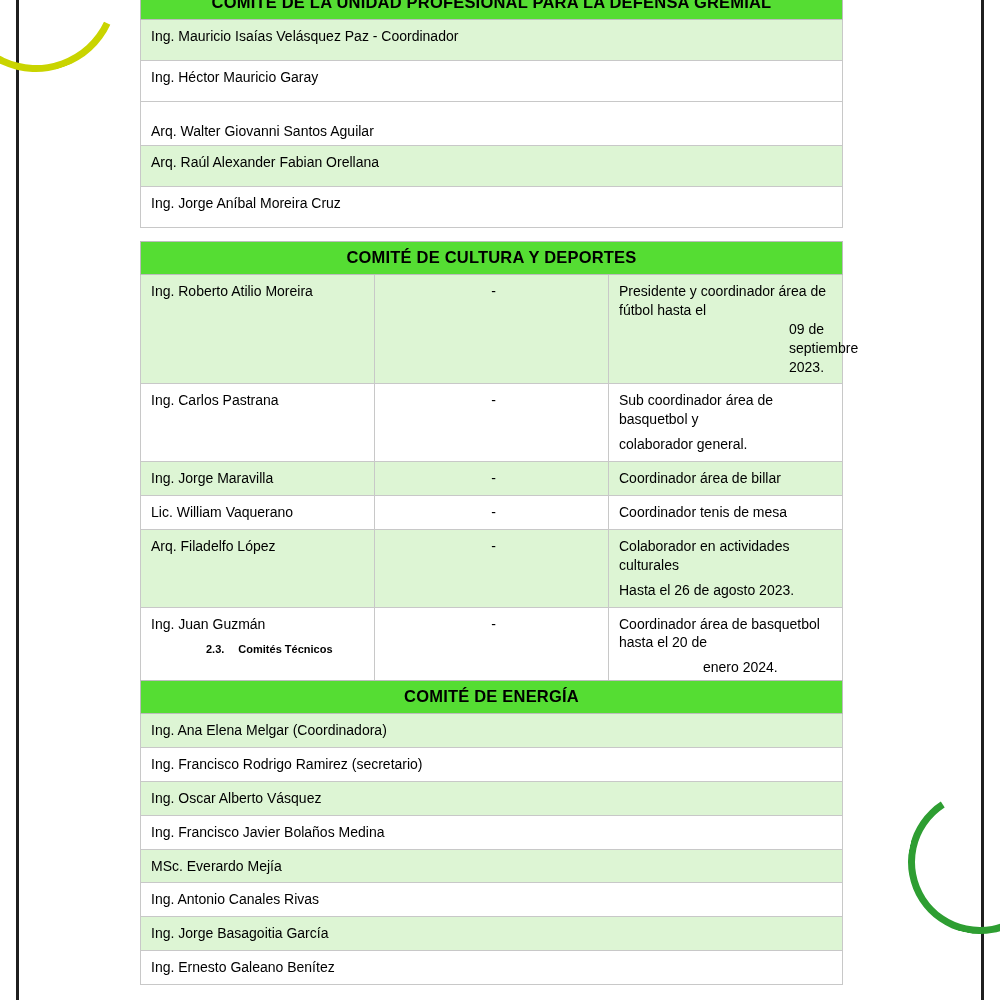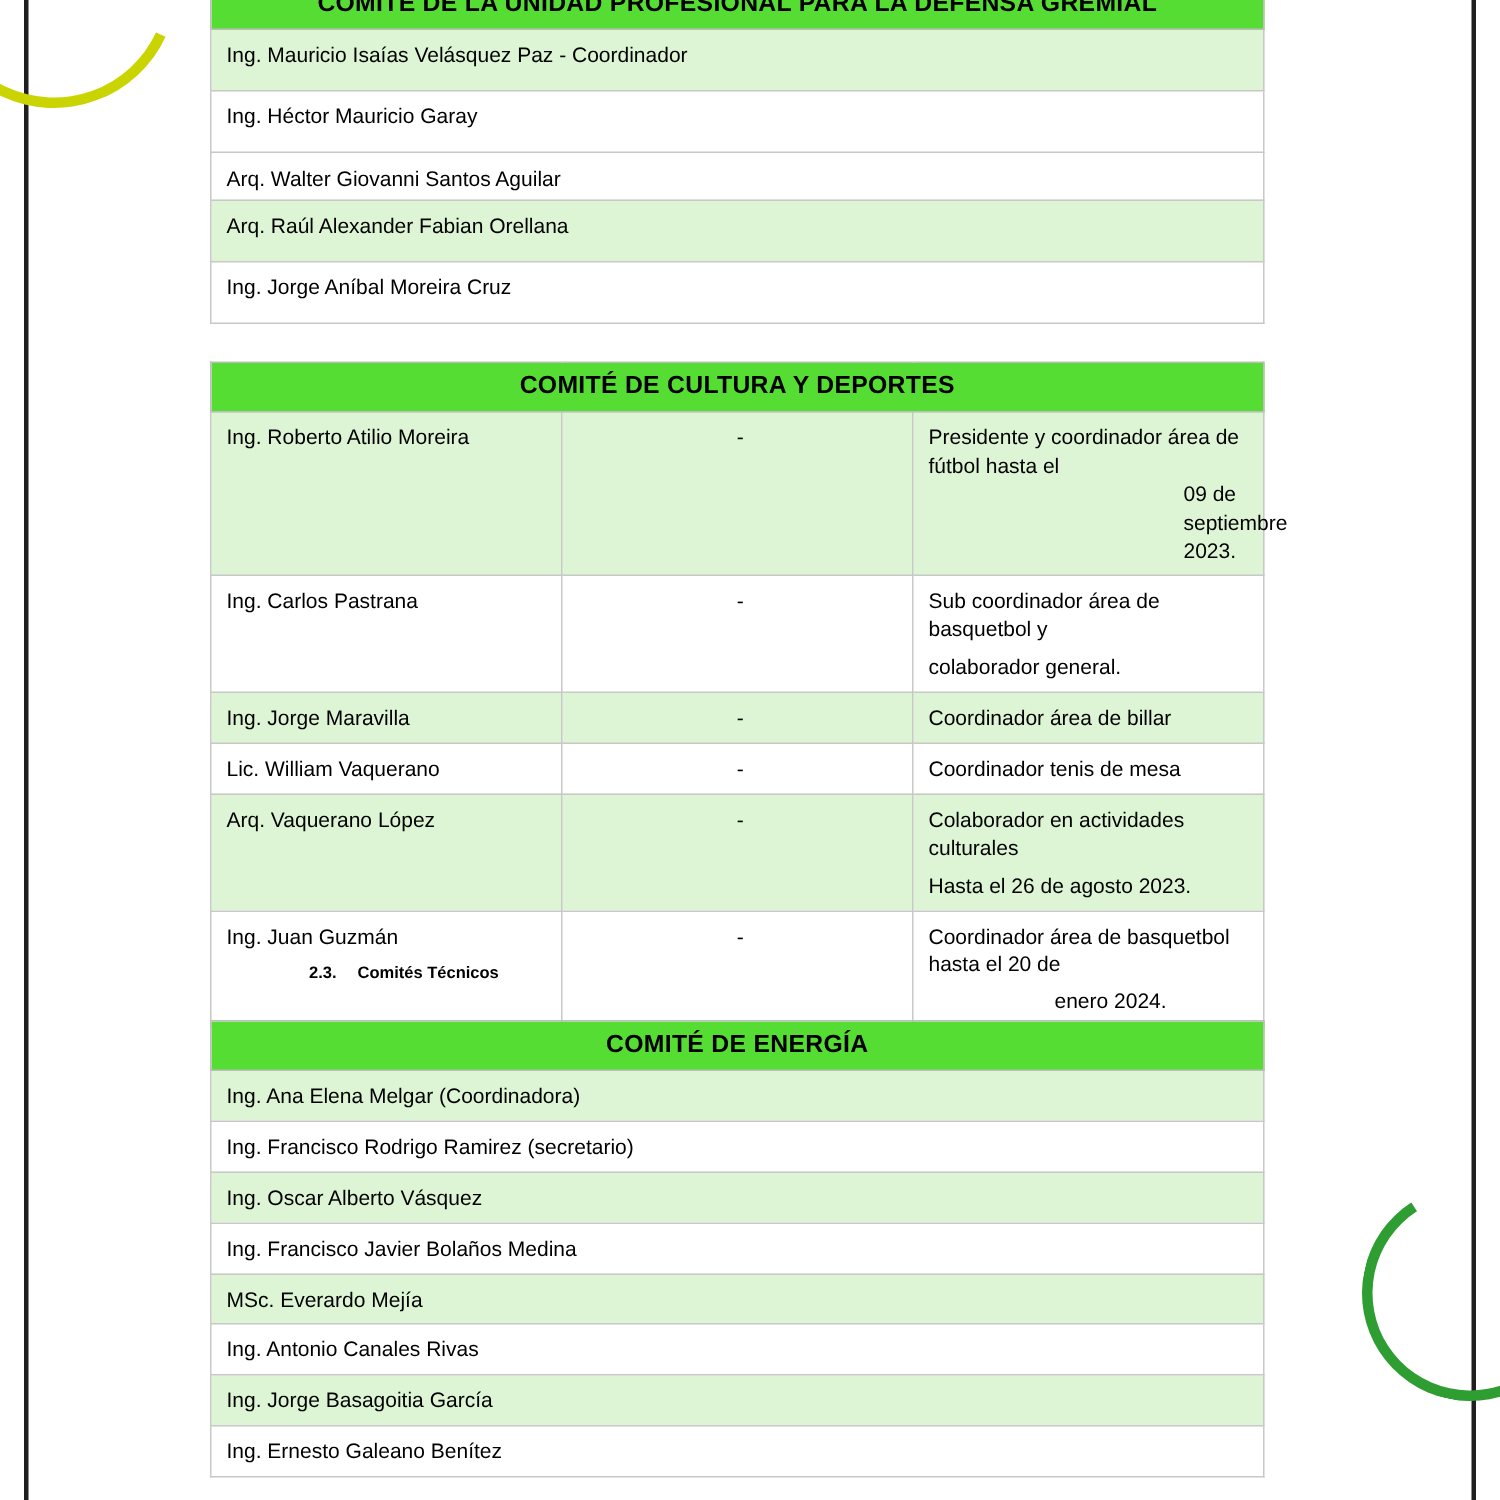--- a/index.html
+++ b/index.html
@@ -137,21 +137,21 @@
           <tr>
         <th class="hdr">COMITÉ DE LA UNIDAD PROFESIONAL PARA LA DEFENSA GREMIAL</th>
       </tr>
       <tr class="shade">
         <td class="single" style="height:26px;">Ing. Mauricio Isaías Velásquez Paz - Coordinador</td>
       </tr>
       <tr class="plain">
         <td class="single" style="height:26px;">Ing. Héctor Mauricio Garay</td>
       </tr>
       <tr class="plain">
-        <td class="single" style="height:16px;padding-top:8px;padding-bottom:4px;">Arq. Walter Giovanni Santos Aguilar</td>
+        <td class="single" style="height:16px;padding-top:20px;padding-bottom:4px;">Arq. Walter Giovanni Santos Aguilar</td>
       </tr>
       <tr class="shade">
         <td class="single" style="height:26px;">Arq. Raúl Alexander Fabian Orellana</td>
       </tr>
       <tr class="plain">
         <td class="single" style="height:26px;">Ing. Jorge Aníbal Moreira Cruz</td>
       </tr>
     </tbody>
       </table>
   </div>
@@ -182,21 +182,21 @@
         <td class="name-col">Ing. Jorge Maravilla</td>
         <td class="dash-col">-</td>
         <td class="desc-col">Coordinador área de billar</td>
       </tr>
       <tr class="plain">
         <td class="name-col">Lic. William Vaquerano</td>
         <td class="dash-col">-</td>
         <td class="desc-col">Coordinador tenis de mesa</td>
       </tr>
       <tr class="shade">
-        <td class="name-col">Arq. Vaquerano López</td>
+        <td class="name-col">Arq. Filadelfo López</td>
         <td class="dash-col">-</td>
         <td class="desc-col">
           <span>Colaborador en actividades culturales</span>
           <span class="desc-line2" style="padding-left:0px;margin-top:6px;">Hasta el 26 de agosto 2023.</span>
         </td>
       </tr>
       <tr class="plain">
         <td class="name-col">Ing. Juan Guzmán</td>
         <td class="dash-col">-</td>
         <td class="desc-col">

